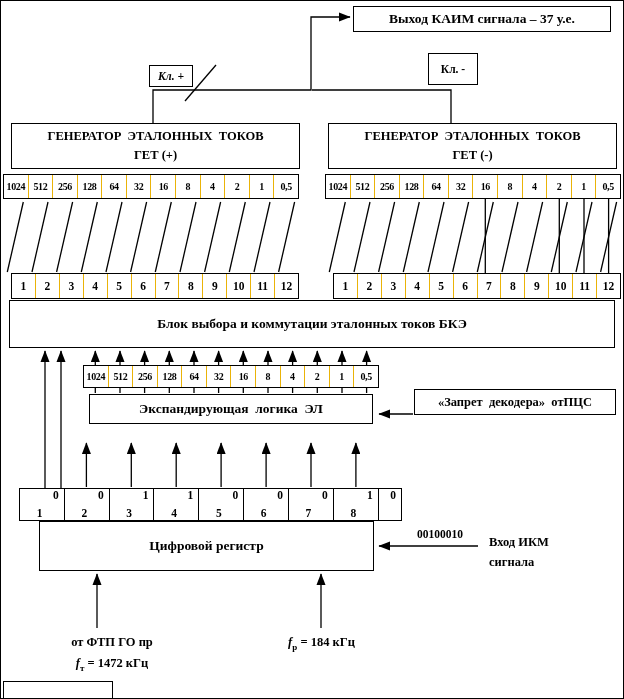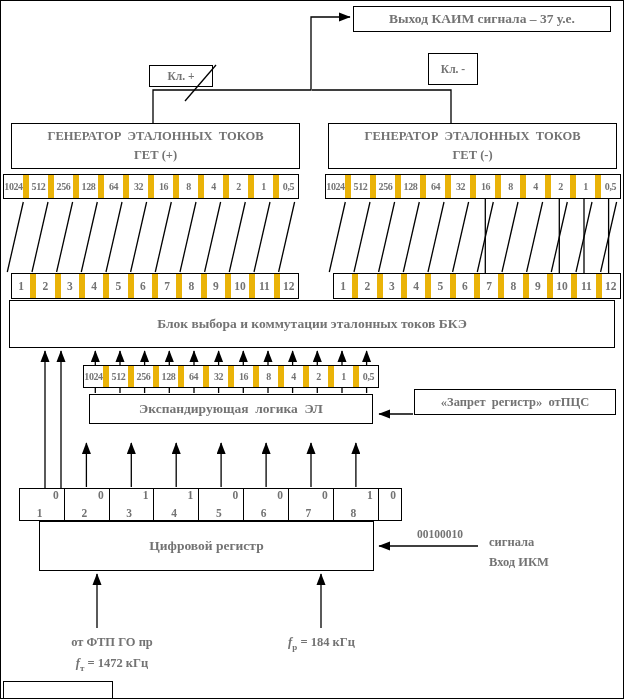--- a/index.html
+++ b/index.html
@@ -1,29 +1,29 @@
 <!DOCTYPE html>
 <html><head>
 <meta charset="utf-8">
 <style>
   html,body{margin:0;padding:0;background:#fff;}
   #canvas{
     position:relative; width:624px; height:699px;
     background:#fff; border:1px solid #000; box-sizing:border-box;
     font-family:"Liberation Serif","DejaVu Serif",serif;
-    color:#737373; overflow:hidden;
+    color:#000000; overflow:hidden;
   }
   svg.layer{position:absolute;left:0;top:0;z-index:1;pointer-events:none;}
   svg.overlay{z-index:3;}
   .box{position:absolute;background:#fff;border:1px solid #000;box-sizing:border-box;font-weight:bold;z-index:2;}
   .center{display:flex;flex-direction:column;align-items:center;justify-content:center;text-align:center;}
   .pre{white-space:pre;}
   .label{position:absolute;background:#fff;font-weight:bold;box-sizing:border-box;z-index:2;}
   .row{position:absolute;display:flex;box-sizing:border-box;border:1px solid #000;background:#fff;z-index:2;}
-  .row .cell{flex:1;border-right:6px solid #eab308;display:flex;align-items:center;justify-content:center;font-weight:bold;overflow:hidden;}
+  .row .cell{flex:1;border-right:1px solid #eab308;display:flex;align-items:center;justify-content:center;font-weight:bold;overflow:hidden;}
   .row .cell:last-child{border-right:none;}
   .weights .cell{font-size:10px;letter-spacing:-0.4px;}
   .numbers .cell{font-size:11.5px;}
   .title-lg{font-size:13.5px;}
   .title-md{font-size:12.5px;}
   .gen-box{line-height:19px;font-size:12.5px;align-items:center;}
   .kl{font-size:11.5px;}
   .reg-row{position:absolute;display:flex;box-sizing:border-box;border:1px solid #000;background:#fff;z-index:2;}
   .reg-cell{position:relative;border-right:1px solid #000;flex-grow:45;flex-basis:0;}
   .reg-cell:last-child{border-right:none;}
@@ -131,21 +131,21 @@
     <g stroke="#000" stroke-width="1.3">
       <line x1="96" y1="627" x2="96" y2="573" marker-end="url(#ah)"></line>
       <line x1="320" y1="627" x2="320" y2="573" marker-end="url(#ah)"></line>
     </g>
   </svg>
 
   <div class="box center title-lg" style="left:352px;top:5px;width:258px;height:26px;">
     <div>Выход КАИМ сигнала – 37 у.е.</div>
   </div>
 
-  <div class="box center kl" style="left:148px;top:64px;width:64px;height:22px;">
+  <div class="box center kl" style="left:148px;top:64px;width:44px;height:22px;font-style:italic;">
     <div>Кл. +</div>
   </div>
   <div class="box center kl" style="left:427px;top:52px;width:50px;height:32px;">
     <div>Кл. -</div>
   </div>
 
   <div class="box center gen-box" style="left:10px;top:122px;width:289px;height:46px;">
     <div class="pre">ГЕНЕРАТОР  ЭТАЛОННЫХ  ТОКОВ</div>
     <div class="pre">ГЕТ (+)</div>
   </div>
@@ -229,21 +229,21 @@
       <div class="cell">2</div>
       <div class="cell">1</div>
       <div class="cell">0,5</div>
     </div>
 
   <div class="box center title-lg" style="left:88px;top:393px;width:284px;height:30px;text-align:center;">
     <div class="pre">Экспандирующая  логика  ЭЛ</div>
   </div>
 
   <div class="box center title-md" style="left:413px;top:388px;width:202px;height:26px;">
-    <div class="pre">«Запрет  регистр»  отПЦС</div>
+    <div class="pre">«Запрет  декодера»  отПЦС</div>
   </div>
 
   <div class="reg-row" style="left:18px;top:487px;width:383px;height:33px;">
       <div class="reg-cell">
         <span class="reg-num">1</span>
         <span class="reg-bit">0</span>
       </div>
       <div class="reg-cell">
         <span class="reg-num">2</span>
         <span class="reg-bit">0</span>
@@ -276,22 +276,22 @@
         <span class="reg-bit">0</span>
       </div>
     </div>
 
   <div class="box center title-lg" style="left:38px;top:520px;width:335px;height:50px;">
     <div>Цифровой регистр</div>
   </div>
 
   <div class="label code" style="left:406px;top:527px;width:66px;height:17px;">00100010</div>
   <div class="label ikm-lbl" style="left:478px;top:526px;width:100px;height:50px;">
+    <div>Вход ИКМ</div>
     <div>сигнала</div>
-    <div>Вход ИКМ</div>
   </div>
 
   <div class="label src" style="left:32px;top:628px;width:158px;height:48px;">
     <div>от ФТП ГО пр</div>
     <div><i>f</i><sub>т</sub> <span>= 1472 кГц</span></div>
   </div>
   <div class="label src" style="left:243px;top:628px;width:155px;height:48px;">
     <div><i>f</i><sub>р</sub> <span>= 184 кГц</span></div>
   </div>
 

